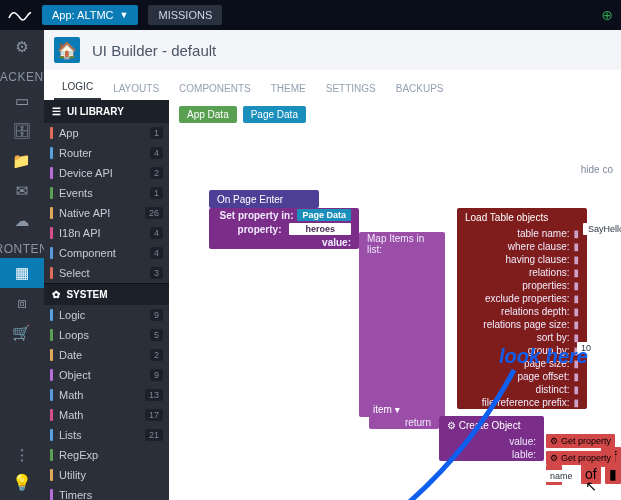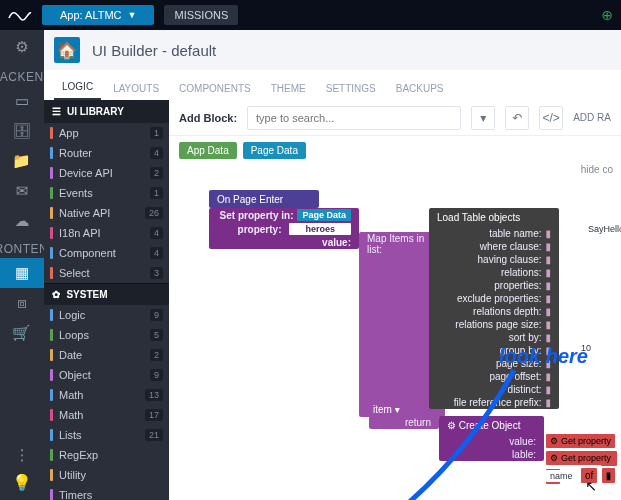--- a/index.html
+++ b/index.html
@@ -1,20 +1,20 @@
 <!DOCTYPE html>
 <html><head>
 <meta charset="utf-8">
 <style>
 * { box-sizing: border-box; margin: 0; padding: 0; font-family: 'Helvetica Neue', Arial, sans-serif; }
 body { width: 621px; height: 500px; background: #fff; overflow: hidden; position: relative; }
 
 .topbar { height: 30px; background: #0a0e1a; display: flex; align-items: center; padding: 0 8px; gap: 10px; }
 .logo { width: 24px; height: 24px; color: #fff; display:flex;align-items:center;justify-content:center; }
-.app-chip { background: #0a7bb5; color: #fff; font-size: 11px; padding: 4px 18px; border-radius: 2px; display:flex; align-items:center; gap:6px; cursor:pointer; }
+.app-chip { background: #0a7bb5; color: #fff; font-size: 11px; padding: 4px 10px; border-radius: 2px; display:flex; align-items:center; gap:6px; cursor:pointer; }
 .app-chip .caret { font-size: 9px; }
 .missions-btn { background: #2a3240; color: #cfd8e3; font-size: 11px; padding: 4px 10px; border-radius: 2px; cursor:pointer; }
 .topbar .spacer { flex:1; }
 .globe { color: #2aa050; font-size: 14px; }
 
 .shell { display: flex; height: calc(100% - 30px); }
 
 .rail { width: 44px; background: #2a2f3a; display:flex; flex-direction:column; align-items:center; }
 .rail .group-label { font-size: 12px; color: #8a95a5; letter-spacing: .5px; margin: 6px 0 2px; }
 .rail-item { width: 100%; height: 30px; display:flex; align-items:center; justify-content:center; color:#8a95a5; cursor:pointer; font-size:15px; }
@@ -60,26 +60,26 @@
 .blk { position:absolute; font-size:10px; color:#fff; border-radius:2px; }
 .blk .title { font-weight:normal; padding:4px 8px; }
 .blk .row { display:flex; padding:1px 8px; gap:4px; align-items:center; justify-content:flex-end; }
 .blk .row .k { color:#f0eafc; }
 .blk .row .tag { background:#1b8fbb; color:#fff; font-size:9px; padding:1px 5px; border-radius:1px; }
 .blk .row .dots { color:#cda0c7; }
 .inputchip { background:#fff; color:#4a2a55; font-size:9px; padding:1px 16px; border-radius:1px; margin-left:4px; }
 .ope { background:#4e3f96; width:110px; height:18px; }
 .setprop { background:#7a2e8a; width:150px; left:0;font-weight:bold; }
 .mapit { background:#9b4ea7; left:150px; }
-.loadt { background:#404040; left:220px; }
+.loadt { background:#7f1d1d; left:248px; }
 .retb { background:#9b4ea7; left:160px; }
 .createo { background:#7a2e8a; left:230px; }
 .getprop { background:#d24848; font-size:9px; padding:2px 4px; border-radius:1px; display:inline-flex; align-items:center; gap:3px; }
 .wchip { background:#fff; color:#2c3440; font-size:9px; padding:1px 4px; border-radius:1px; }
-.of { background:#d24848; font-size:10px; padding:2px 4px; border-radius:1px;text-align:right; }
+.of { background:#d24848; font-size:14px; padding:2px 4px; border-radius:1px;text-align:right; }
 .annot { position:absolute; left:290px; top:155px; font-size:20px; font-weight:bold; color:#0e5ef0; font-style:italic; }
 .arrow-svg { position:absolute; left:-40px; top:120px; width:360px; height:310px; pointer-events:none; }
 .cursor { position:absolute; right:24px; top:288px; font-size:14px; color:#000; }
 </style>
 </head>
 <body>
 
 <div class="topbar">
   <div class="logo">
     <svg width="24" height="14" viewBox="0 0 24 14">
@@ -227,28 +227,20 @@
               <span class="nm">Utility</span>
             </div>
             <div class="lib-item">
               <span class="bar" style="background:#b86ed7"></span>
               <span class="nm">Timers</span>
             </div>
           </div>
       </div>
 
       <div class="canvas-wrap">
-        <div class="addbar">
-          <span class="lbl">Add Block:</span>
-          <input placeholder="type to search..." style="">
-          <div class="ibtn">▾</div>
-          <div class="ibtn">↶</div>
-          <div class="ibtn">&lt;/&gt;</div>
-          <span class="addrt">ADD RA</span>
-        </div>
         <div class="chips-row">
           <div class="chip">App Data</div>
           <div class="chip pd">Page Data</div>
         </div>
         <div class="hidecon">hide co</div>
 
         <div class="blocks">
 
           <div class="blk ope" style="top:0; left:0;">
             <div class="title">On Page Enter</div>

